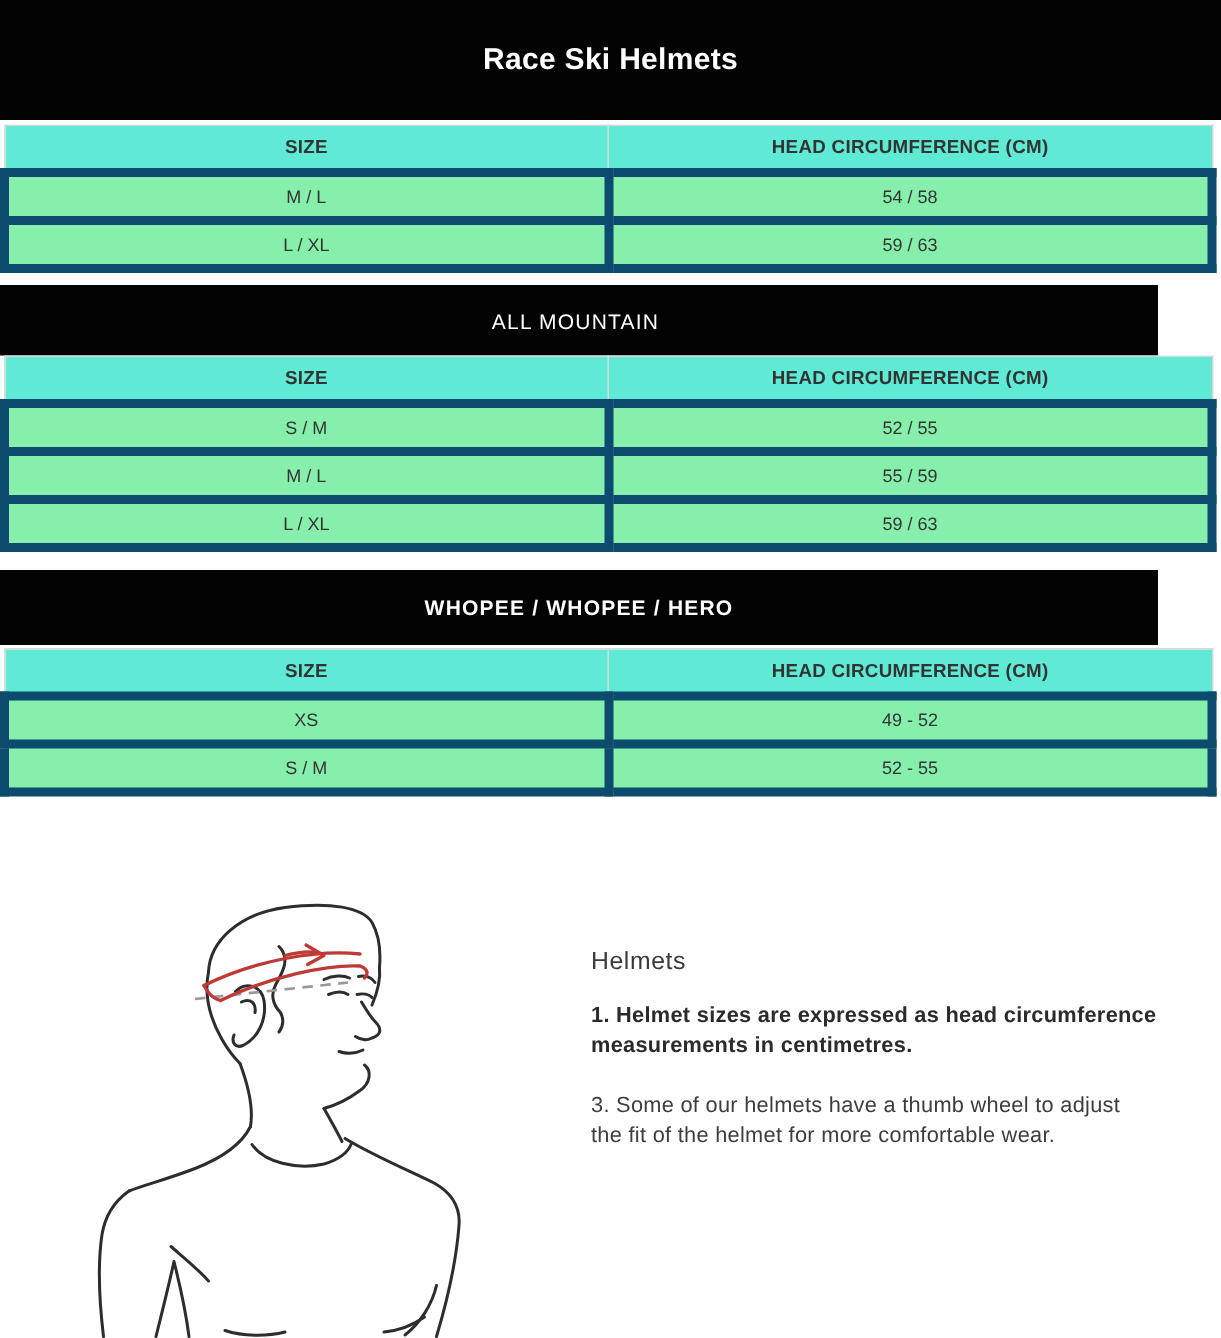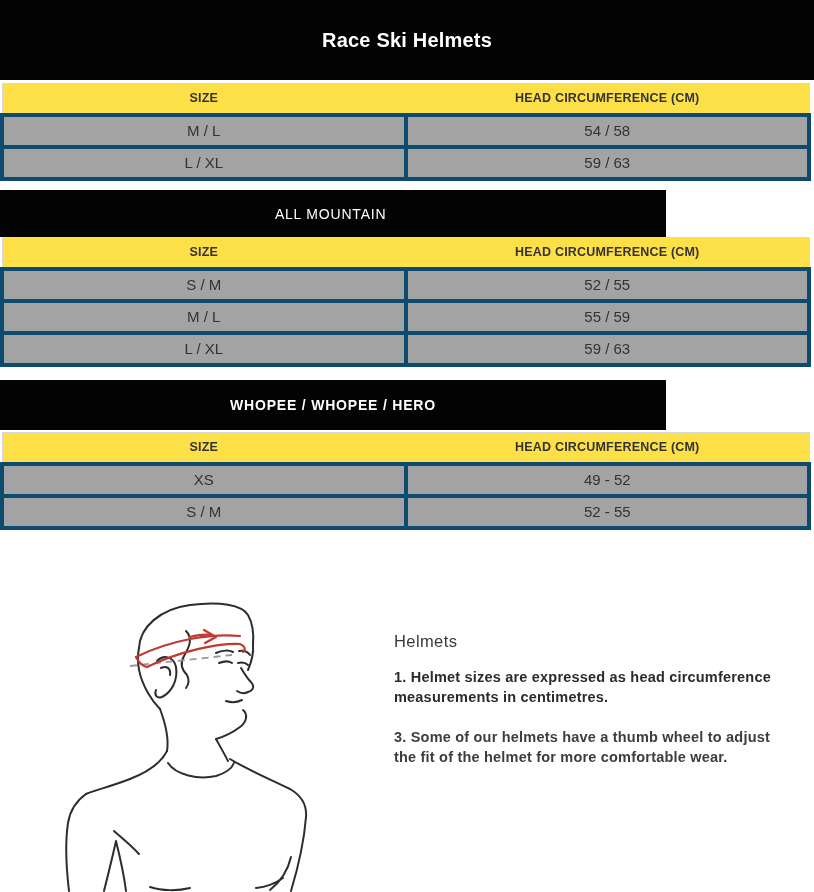--- a/index.html
+++ b/index.html
@@ -10,62 +10,62 @@
   
   .title-banner {
     position:absolute; top:0; left:0; width:814px; height:80px;
     background:#030303; color:#ffffff;
     display:flex; align-items:center; justify-content:center;
   }
   .title-banner h1 { font-size:20px; font-weight:700; letter-spacing:0.2px; }
 
   
   .category-banner {
-    position:absolute; left:0; width:666px; background:#030303; color:#ffffff;
+    position:absolute; left:0; width:772px; background:#030303; color:#ffffff;
     display:flex; align-items:center; justify-content:center;
     font-size:14px; letter-spacing:0.8px;
   }
   .category-banner .reg { font-weight:400; white-space:pre; }
   .category-banner .bold { font-weight:700; white-space:pre; }
   .banner-allmountain { top:190px; height:47px; }
   .banner-junior { top:380px; height:50px; }
 
   
   table.size-table {
     position:absolute; left:0; width:811px;
     border-collapse:collapse; table-layout:fixed;
     border:1px solid #d9d9d9;
   }
   .table-race    { top:83px; }
   .table-allmtn  { top:237px; }
   .table-junior  { top:432px; }
   table.size-table th {
-    height:31px; background:#fde047; border:1px solid #d9d9d9;
+    height:31px; background:#5eead4; border:1px solid #d9d9d9;
     font-size:12.5px; font-weight:700; color:#333333; text-align:center;
     letter-spacing:0.2px;
   }
   table.size-table td {
-    height:32px; background:#a3a3a3; border:4px solid #0c4a6e;
-    font-size:15px; font-weight:400; color:#333333; text-align:center;
+    height:32px; background:#86efac; border:6px solid #0c4a6e;
+    font-size:12px; font-weight:400; color:#333333; text-align:center;
   }
 
   
   .figure-wrap { position:absolute; left:40px; top:590px; width:340px; height:302px; }
   .figure-wrap svg { width:100%; height:100%; display:block; }
 
   
   .guide { position:absolute; left:394px; top:632px; width:388px; color:#3d3d3d; }
   .guide-heading {
     font-size:16.5px; font-weight:400; color:#3a3a3a;
     letter-spacing:0.4px; margin-bottom:16px;
   }
   .guide p { font-size:14.5px; line-height:20px; letter-spacing:0.2px; white-space:pre-line; }
   .guide-step1 { font-weight:700; color:#2b2b2b; margin-bottom:20px; }
   .guide-step2 { font-weight:400; margin-bottom:0; }
-  .guide-step3 { font-weight:700; margin-top:0; }
+  .guide-step3 { font-weight:400; margin-top:0; }
 </style>
 </head>
 <body>
 
 <div class="page">
 
   <div class="title-banner">
     <h1>Race Ski Helmets</h1>
   </div>
 

